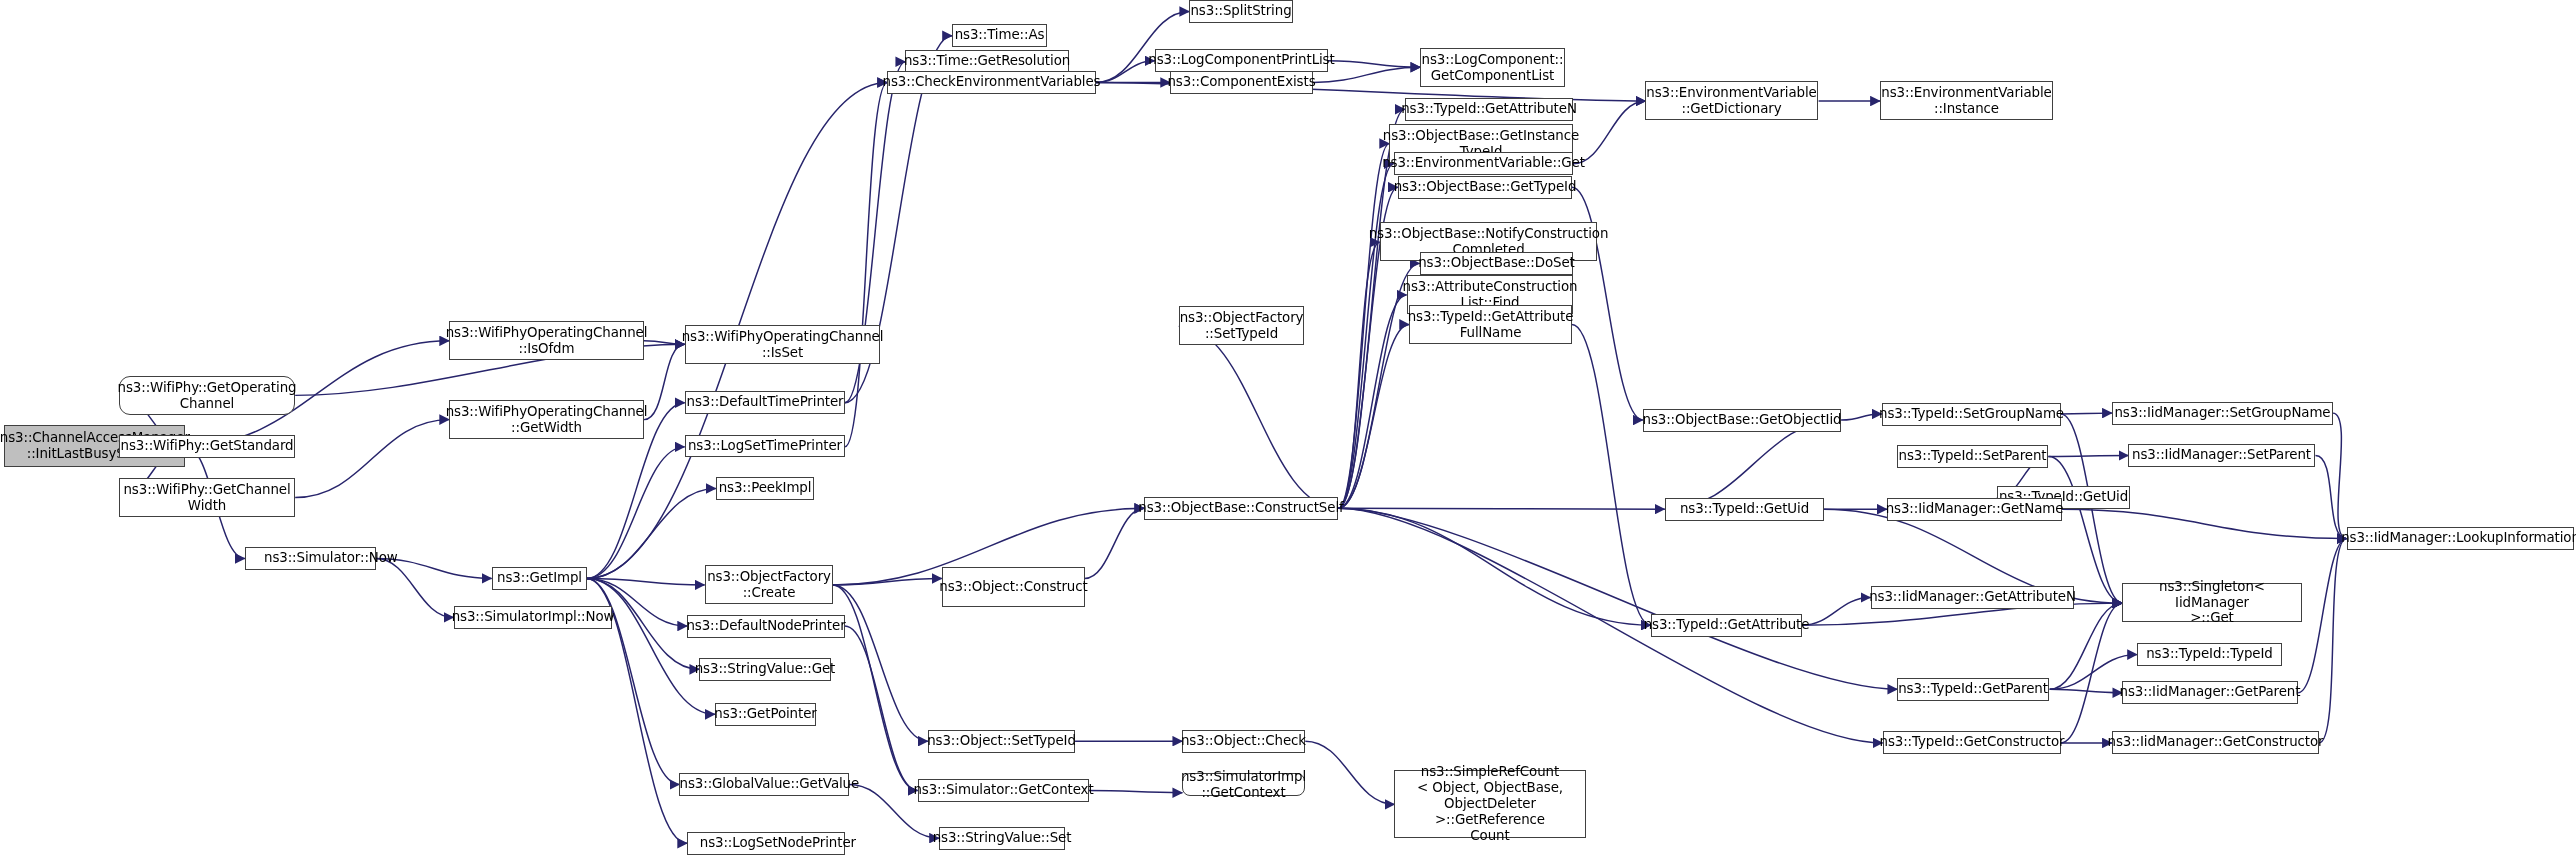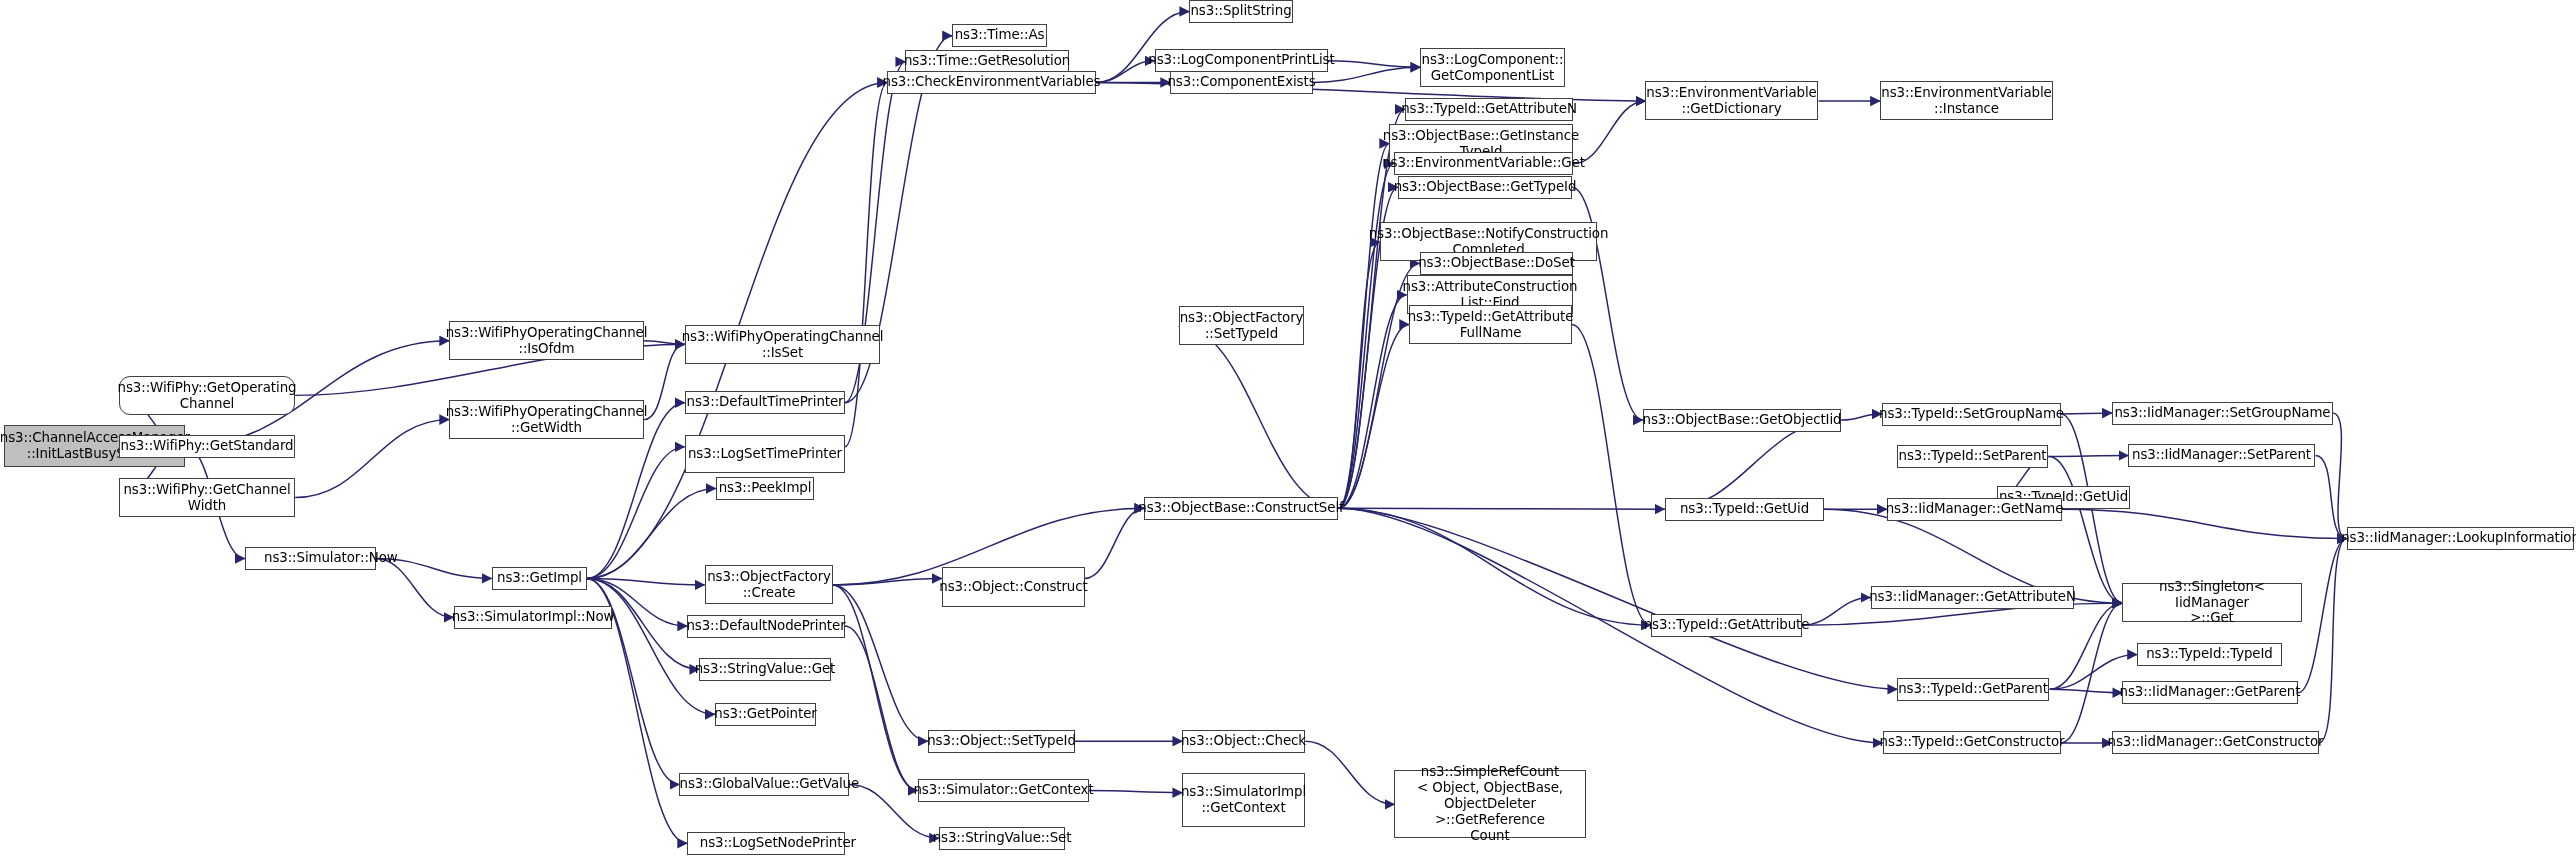--- a/index.html
+++ b/index.html
@@ -144,21 +144,21 @@
       <div class="node" style="left: 119px; top: 478px; width: 176px; height: 39px;">ns3::WifiPhy::GetChannel
 Width</div>
       <div class="node" style="left: 245px; top: 547px; width: 131px; height: 22.5px; padding-left: 45px;">ns3::Simulator::Now</div>
       <div class="node" style="left: 449px; top: 321px; width: 195px; height: 39px;">ns3::WifiPhyOperatingChannel
 ::IsOfdm</div>
       <div class="node" style="left: 449px; top: 400px; width: 195px; height: 39px;">ns3::WifiPhyOperatingChannel
 ::GetWidth</div>
       <div class="node" style="left: 685px; top: 325px; width: 195px; height: 39px;">ns3::WifiPhyOperatingChannel
 ::IsSet</div>
       <div class="node" style="left: 685px; top: 391px; width: 160px; height: 22.5px;">ns3::DefaultTimePrinter</div>
-      <div class="node" style="left: 685px; top: 435px; width: 160px; height: 38px;">ns3::LogSetTimePrinter</div>
+      <div class="node" style="left: 685px; top: 435px; width: 160px; height: 22px;">ns3::LogSetTimePrinter</div>
       <div class="node" style="left: 716px; top: 477px; width: 98px; height: 22.5px;">ns3::PeekImpl</div>
       <div class="node" style="left: 492px; top: 567px; width: 95px; height: 22.5px;">ns3::GetImpl</div>
       <div class="node" style="left: 454px; top: 606px; width: 158px; height: 22.5px;">ns3::SimulatorImpl::Now</div>
       <div class="node" style="left: 705px; top: 565px; width: 128px; height: 39px;">ns3::ObjectFactory
 ::Create</div>
       <div class="node" style="left: 687px; top: 615px; width: 158px; height: 22.5px;">ns3::DefaultNodePrinter</div>
       <div class="node" style="left: 699px; top: 658px; width: 132px; height: 22.5px;">ns3::StringValue::Get</div>
       <div class="node" style="left: 715px; top: 703px; width: 101px; height: 22.5px;">ns3::GetPointer</div>
       <div class="node" style="left: 679px; top: 773px; width: 170px; height: 22.5px; padding-left: 15px;">ns3::GlobalValue::GetValue</div>
       <div class="node" style="left: 687px; top: 832px; width: 158px; height: 22.5px; padding-left: 28px;">ns3::LogSetNodePrinter</div>
@@ -187,21 +187,21 @@
       <div class="node" style="left: 1420px; top: 252px; width: 153px; height: 22.5px;">ns3::ObjectBase::DoSet</div>
       <div class="node" style="left: 1407px; top: 275px; width: 166px; height: 39px;">ns3::AttributeConstruction
 List::Find</div>
       <div class="node" style="left: 1409px; top: 305px; width: 163px; height: 39px;">ns3::TypeId::GetAttribute
 FullName</div>
       <div class="node" style="left: 942px; top: 567px; width: 143px; height: 40px;">ns3::Object::Construct</div>
       <div class="node" style="left: 928px; top: 730px; width: 147px; height: 22.5px;">ns3::Object::SetTypeId</div>
       <div class="node" style="left: 918px; top: 779px; width: 171px; height: 22.5px;">ns3::Simulator::GetContext</div>
       <div class="node" style="left: 939px; top: 827px; width: 126px; height: 22.5px;">ns3::StringValue::Set</div>
       <div class="node" style="left: 1182px; top: 730px; width: 123px; height: 22.5px;">ns3::Object::Check</div>
-      <div class="node" style="left: 1182px; top: 773px; width: 123px; height: 54px;">ns3::SimulatorImpl
+      <div class="node" style="left: 1182px; top: 773px; width: 123px; height: 23px; border-radius: 8px;">ns3::SimulatorImpl
 ::GetContext</div>
       <div class="node" style="left: 1394px; top: 770px; width: 192px; height: 68px;">ns3::SimpleRefCount
 &lt; Object, ObjectBase,
 ObjectDeleter &gt;::GetReference
 Count</div>
       <div class="node" style="left: 1643px; top: 409px; width: 198px; height: 22.5px;">ns3::ObjectBase::GetObjectIid</div>
       <div class="node" style="left: 1665px; top: 498px; width: 159px; height: 22.5px;">ns3::TypeId::GetUid</div>
       <div class="node" style="left: 1651px; top: 614px; width: 151px; height: 22.5px;">ns3::TypeId::GetAttribute</div>
       <div class="node" style="left: 1882px; top: 403px; width: 179px; height: 22.5px;">ns3::TypeId::SetGroupName</div>
       <div class="node" style="left: 1897px; top: 445px; width: 151px; height: 22.5px;">ns3::TypeId::SetParent</div>

